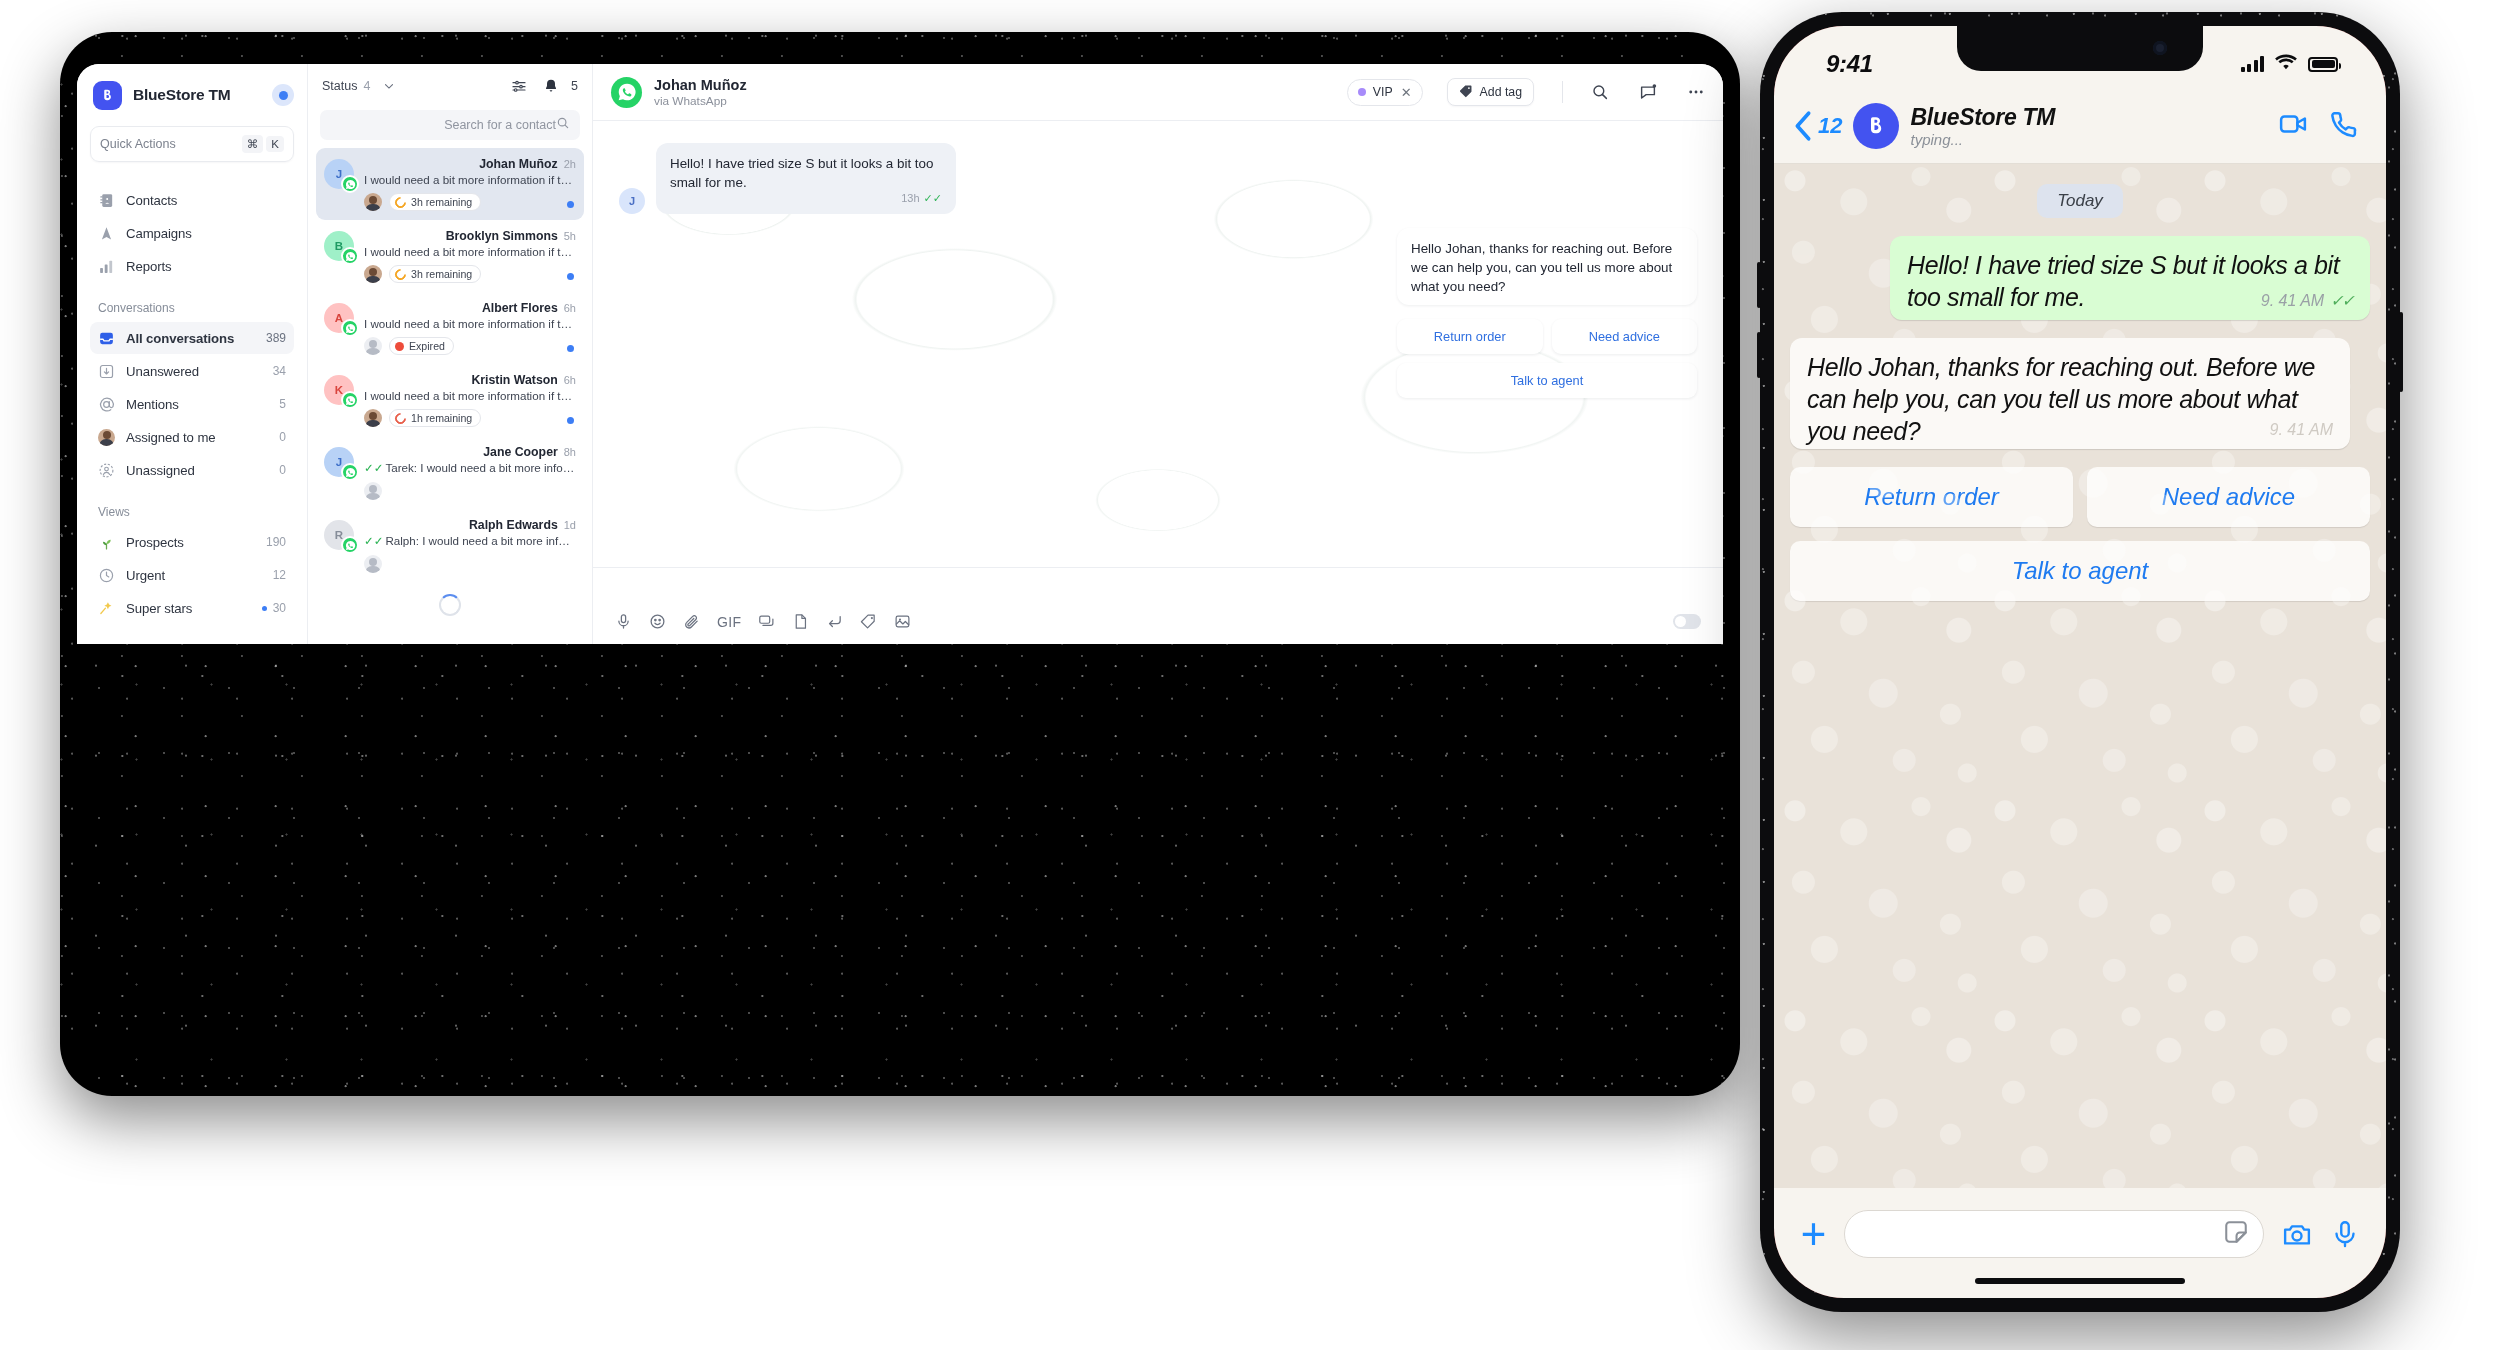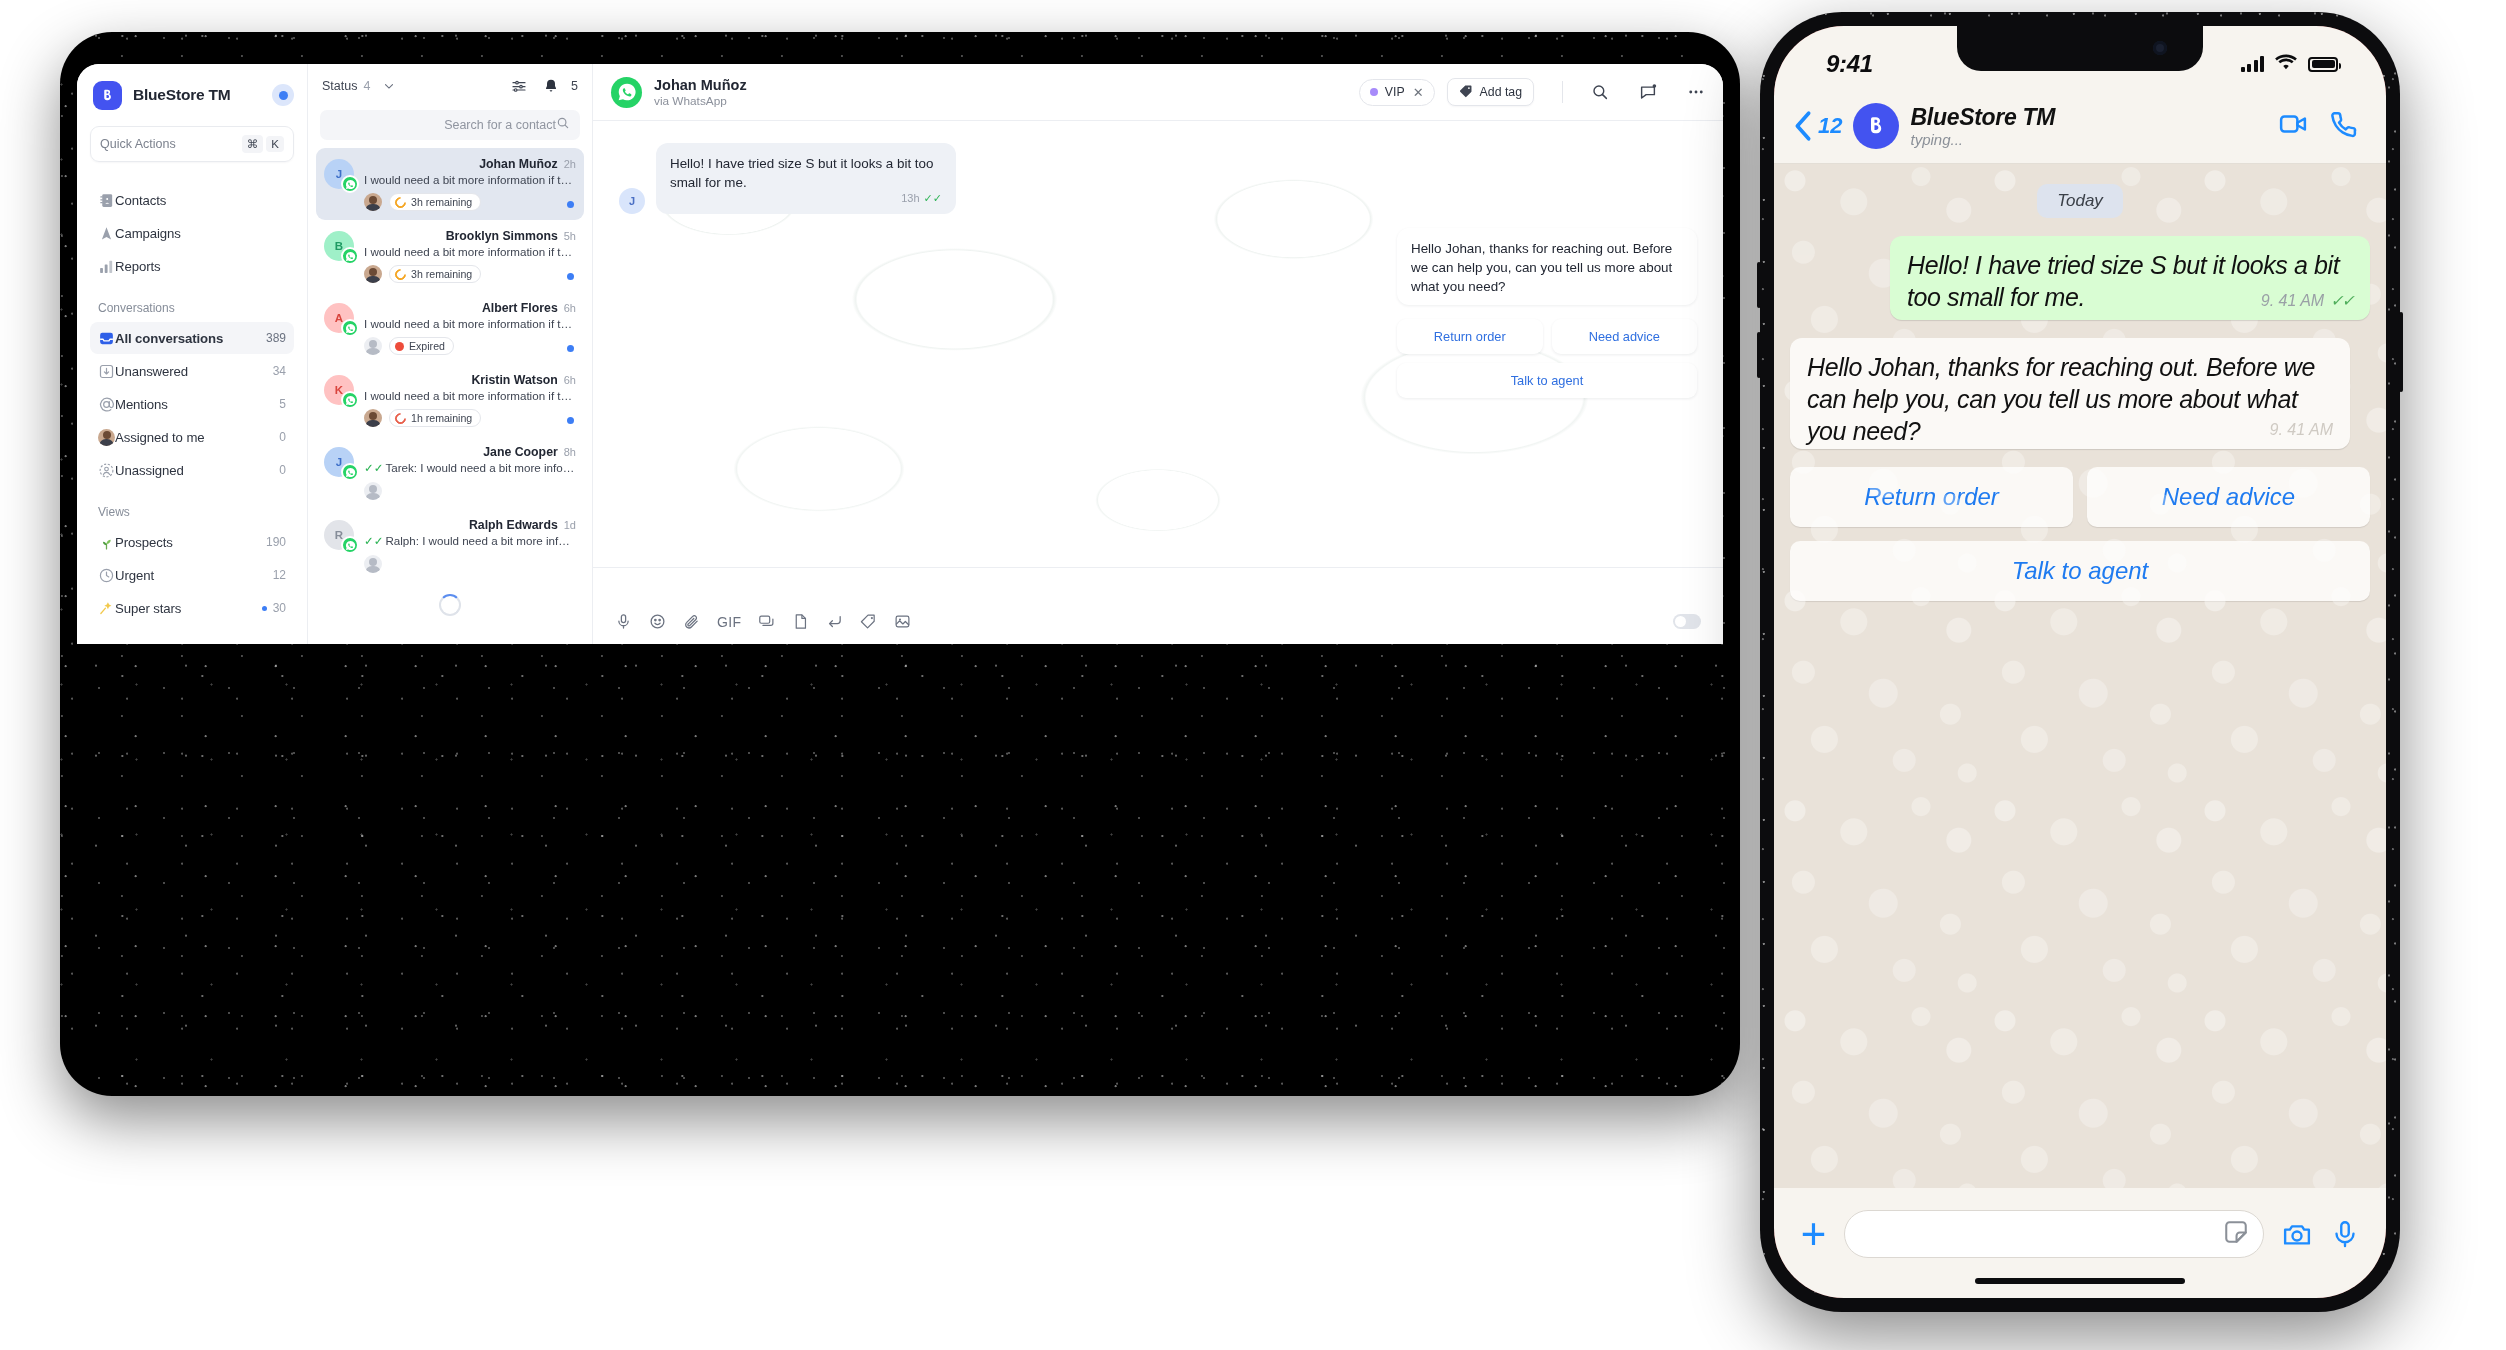--- a/index.html
+++ b/index.html
@@ -72,21 +72,21 @@
     height: 36px; border: 1px solid #e9ebef; border-radius: 9px;
     display: flex; align-items: center; padding: 0 9px;
     box-shadow: 0 1px 2px rgba(16,24,40,.04);
     margin-bottom: 22px;
   }
   .quick-actions .qa-label { font-size: 12.5px; color: #7c828e; flex: 1; }
   .kbd { font-size: 11.5px; color: #3f4552; background: #f3f4f7; border-radius: 4px;
     padding: 2px 5px; margin-left: 3px; font-family: "Liberation Sans", sans-serif; }
 
   .nav-item {
-    display: flex; align-items: center; gap: 0;
+    display: flex; align-items: center; gap: 11px;
     height: 32px; padding: 0 8px; border-radius: 8px;
     margin-bottom: 1px; cursor: default;
   }
   .nav-item.active { background: #f4f5f8; }
   .nav-item .nav-ico { width: 17px; height: 17px; flex: 0 0 17px; display:flex; align-items:center; justify-content:center; }
   .nav-item .nav-ico svg { width: 17px; height: 17px; display:block; }
   .nav-label { font-size: 13.2px; color: #2e3440; flex: 1; letter-spacing: -.1px; }
   .nav-item.active .nav-label { font-weight: 700; }
   .nav-count { font-size: 12px; color: #9aa0ac; }
   .nav-count.bold { color:#6b7280; }
@@ -722,21 +722,21 @@
           <div>
             <div class="chat-title">Johan Muñoz</div>
             <div class="chat-sub">via WhatsApp</div>
           </div>
           <span class="sp"></span>
           <span class="tag-vip">
             <span class="vd"></span>
             <span>VIP</span>
             <span class="xx">✕</span>
           </span>
-          <span class="btn-addtag" style="margin-left:0">
+          <span class="btn-addtag" style="margin-left:12px">
             <span><svg width="14" height="14" viewBox="0 0 24 24" fill="#3f4552">
                   <path d="M11.3 2.6H20a1.4 1.4 0 011.4 1.4v8.7c0 .4-.2.7-.4 1l-8.3 8.3a1.4 1.4 0 01-2 0l-8.7-8.7a1.4 1.4 0 010-2l8.3-8.3c.3-.2.6-.4 1-.4z"></path>
                   <circle cx="17" cy="7" r="1.6" fill="#fff"></circle>
                 </svg></span>
             <span>Add tag</span>
           </span>
           <span class="vsep" style="margin-left:16px"></span>
           <span class="hico" style="margin-left:12px">
             <svg viewBox="0 0 24 24" fill="none" stroke="#3f4552" stroke-width="1.9" stroke-linecap="round">
                 <circle cx="10.5" cy="10.5" r="6.5"></circle>

